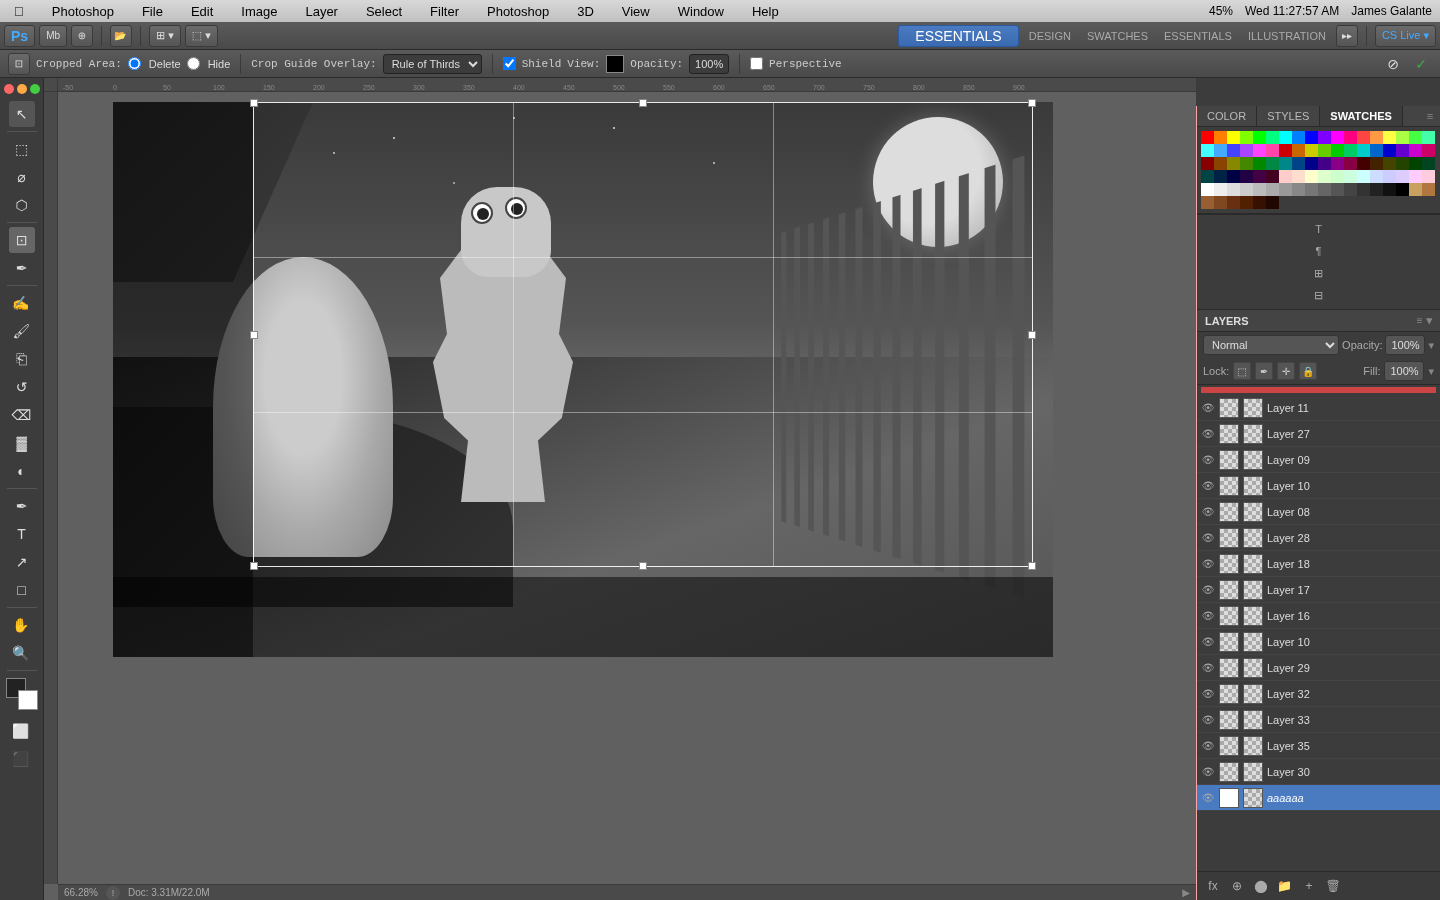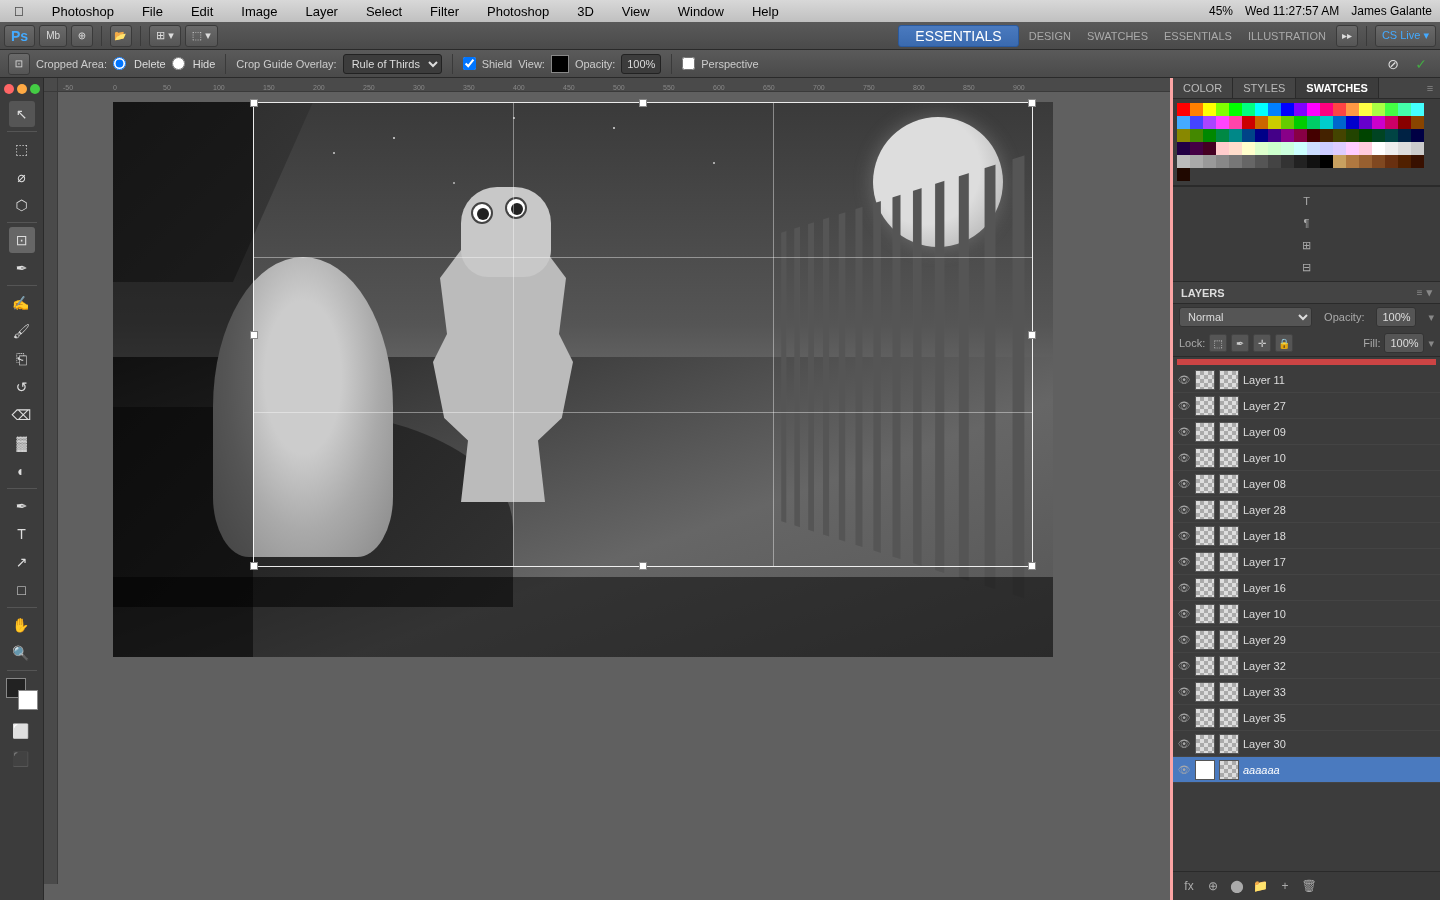--- a/index.html
+++ b/index.html
@@ -36,21 +36,21 @@
       font-size: 14px;
     }
     .workspace-btn { color: #aaa; font-size: 11px; padding: 2px 6px; cursor: pointer; }
 
     
     #options-bar {
       width: 100%; height: 28px; background: linear-gradient(to bottom, #5a5a5a, #4a4a4a);
       display: flex; align-items: center; padding: 0 8px; gap: 6px; border-bottom: 1px solid #2a2a2a;
       font-size: 11px; color: #ddd;
     }
-    .options-label { color: #ccc; white-space: nowrap; }
+    .options-label { color: #ccc; white-space: nowrap; font-family: Liberation Mono, monospace; }
     .options-radio-group { display: flex; align-items: center; gap: 8px; }
     .options-dropdown {
       height: 20px; padding: 0 4px; background: #3c3c3c; border: 1px solid #222;
       border-radius: 3px; color: #ddd; font-size: 11px; cursor: pointer;
     }
     .color-swatch {
       width: 18px; height: 18px; background: #000; border: 1px solid #888; cursor: pointer;
     }
     .options-input {
       width: 40px; height: 20px; background: #3c3c3c; border: 1px solid #222;
@@ -129,22 +129,22 @@
     }
     
     #status-bar {
       position: absolute; bottom: 0; left: 14px; right: 0; height: 16px;
       background: #4a4a4a; border-top: 1px solid #3a3a3a;
       display: flex; align-items: center; padding: 0 6px; font-size: 10px; color: #aaa; gap: 8px;
     }
 
     
     #right-panel {
-      width: 270px; background: #3c3c3c; border-left: 3px solid #fca5a5;
-      display: flex; flex-direction: column; flex-shrink: 0; overflow: hidden;
+      width: 244px; background: #3c3c3c; border-left: 1px solid #fca5a5;
+      display: flex; flex-direction: column; flex-shrink: 0; overflow: hidden; margin-top: 28px;
     }
 
     
     #color-panel {
       border-bottom: 1px solid #2a2a2a;
     }
     .panel-tabs {
       display: flex; background: #444; border-bottom: 1px solid #2a2a2a;
     }
     .panel-tab {
@@ -240,21 +240,21 @@
       width: 20px; height: 20px; display: flex; align-items: center; justify-content: center;
       color: #aaa; cursor: pointer; font-size: 11px; border-radius: 2px;
     }
     .h-tick { position: absolute; bottom: 0; font-size: 7px; color: #888; }
 
     
     .three-dots { font-size: 10px; color: #888; cursor: pointer; margin-left: auto; }
 
     
     .layers-blend-row {
-      display: flex; align-items: center; gap: 12px; padding: 3px 6px;
+      display: flex; align-items: center; gap: 3px; padding: 3px 6px;
       font-size: 11px;
     }
     .blend-select {
       flex: 1; height: 20px; background: #555; border: 1px solid #333;
       color: #ddd; font-size: 11px; border-radius: 3px; padding: 0 4px;
     }
     .opacity-label { color: #aaa; }
     .opacity-input {
       width: 40px; height: 20px; background: #555; border: 1px solid #333;
       color: #ddd; font-size: 11px; border-radius: 3px; text-align: center;
@@ -484,20 +484,29 @@
         <div class="crop-handle" style="top:-4px;right:-4px;"></div>
         <div class="crop-handle" style="bottom:-4px;left:-4px;"></div>
         <div class="crop-handle" style="bottom:-4px;left:50%;margin-left:-4px;"></div>
         <div class="crop-handle" style="bottom:-4px;right:-4px;"></div>
         <div class="crop-handle" style="top:50%;margin-top:-4px;left:-4px;"></div>
         <div class="crop-handle" style="top:50%;margin-top:-4px;right:-4px;"></div>
       </div>
 
     </div>
 
+    <div id="status-bar">
+      <span>66.28%</span>
+      <div style="width:14px;height:14px;background:#555;border-radius:50%;display:flex;align-items:center;justify-content:center;cursor:pointer;">
+        <span style="font-size:9px;">!</span>
+      </div>
+      <span>Doc: 3.31M/22.0M</span>
+      <div style="flex:1;"></div>
+      <div style="cursor:pointer;color:#888;">▶</div>
+    </div>
   </div>
 
   <div id="right-panel">
 
     <div id="color-panel">
       <div class="panel-tabs">
         <div class="panel-tab">COLOR</div>
         <div class="panel-tab">STYLES</div>
         <div class="panel-tab active">SWATCHES</div>
         <div class="panel-expand-btn">≡</div>

